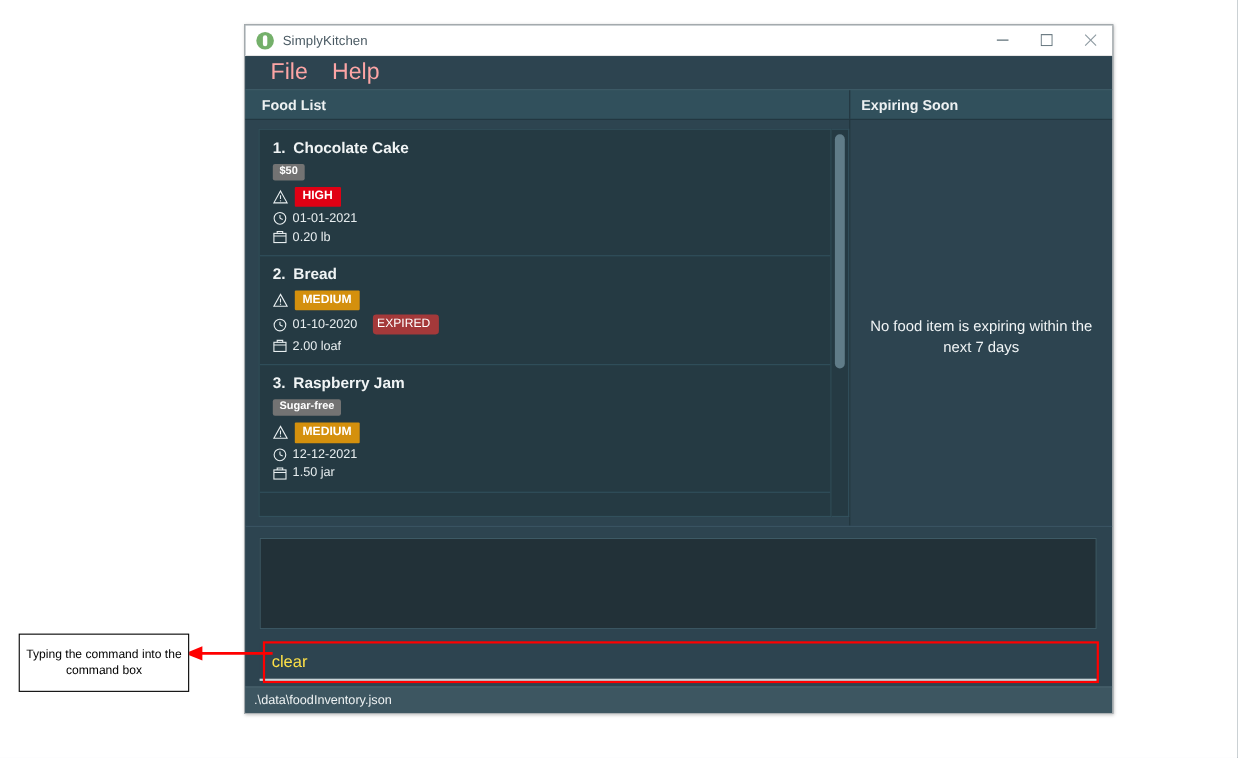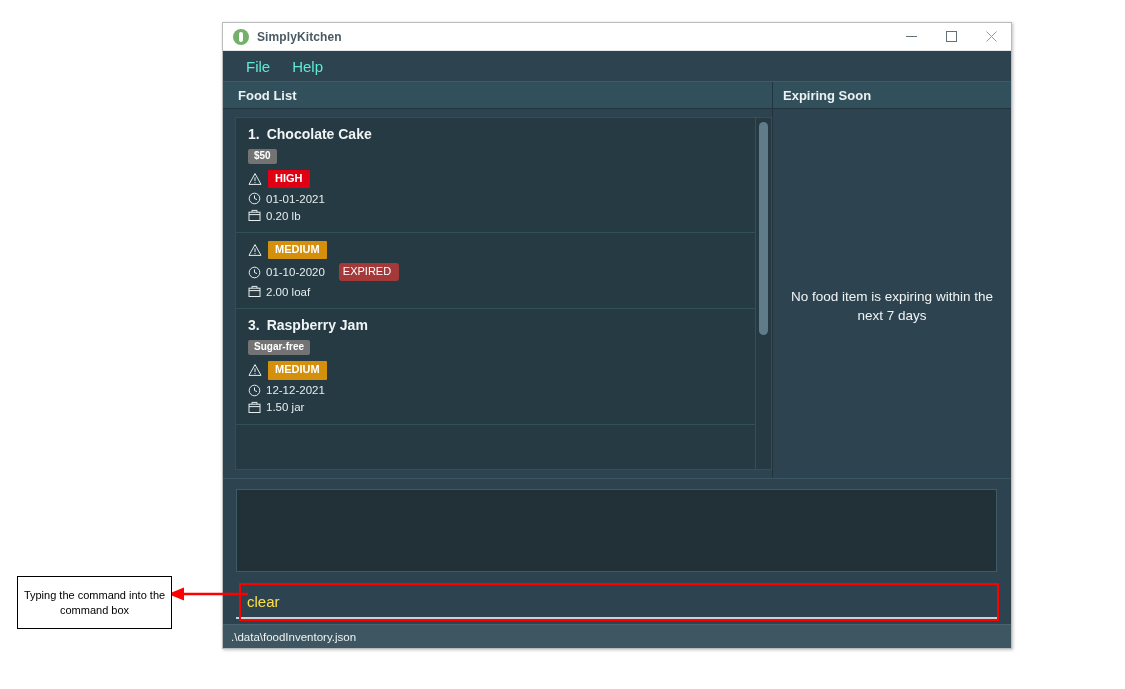--- a/index.html
+++ b/index.html
@@ -38,39 +38,38 @@
     position: relative; flex: 0 0 16px;
   }
   .app-icon::after {
     content: ""; position: absolute;
     left: 6px; top: 3px; width: 4px; height: 10px;
     background: #ffffff; border-radius: 2px;
   }
   .title-text {
     font-size: 12px; color: #4a5a63; letter-spacing: .1px;
     flex: 1 1 auto;
-    font-weight: bold;
   }
   .wincontrols { display: flex; height: 28px; }
   .wc {
     width: 40px; height: 28px;
     display: flex; align-items: center; justify-content: center;
     color: #6b7b84; font-size: 13px; line-height: 1;
   }
   .wc svg { display: block; }
 
   
   .menubar {
     height: 30px; flex: 0 0 30px;
     background: #2d4450;
     display: flex; align-items: center;
     padding-left: 14px;
   }
   .menu-item {
-    font-size: 15px; color: #5eead4;
+    font-size: 21px; color: #fca5a5;
     padding: 2px 9px; margin-right: 4px;
   }
 
   
   .panelheads {
     flex: 0 0 28px; height: 28px;
     background: #31505c;
     display: flex;
     border-top: 1px solid #3f5b67;
     border-bottom: 1px solid #22353e;
@@ -329,20 +328,23 @@
                       <rect x="1" y="3.2" width="11" height="8.3" fill="none" stroke="#e8eef0" stroke-width="1"></rect>
                       <path d="M4 3.2 L4 1.4 L9 1.4 L9 3.2" fill="none" stroke="#e8eef0" stroke-width="1"></path>
                       <line x1="1" y1="5.6" x2="12" y2="5.6" stroke="#e8eef0" stroke-width="1"></line>
                     </svg>
                 </span>
                 <span class="meta-text">0.20 lb</span>
               </div>
             </div>
 
             <div class="card">
+              <div class="card-title">
+                <span class="idx">2.</span><span>Bread</span>
+              </div>
               <div class="prio-row">
                 <span class="warn-icon">
                   <svg width="14" height="14" viewBox="0 0 14 14">
                       <path d="M7 1.6 L13 12.4 L1 12.4 Z" fill="none" stroke="#e8eef0" stroke-width="1"></path>
                       <line x1="7" y1="5.4" x2="7" y2="9" stroke="#e8eef0" stroke-width="1"></line>
                       <circle cx="7" cy="10.6" r="0.6" fill="#e8eef0"></circle>
                     </svg>
                 </span>
                 <span class="prio medium">MEDIUM</span>
               </div>

